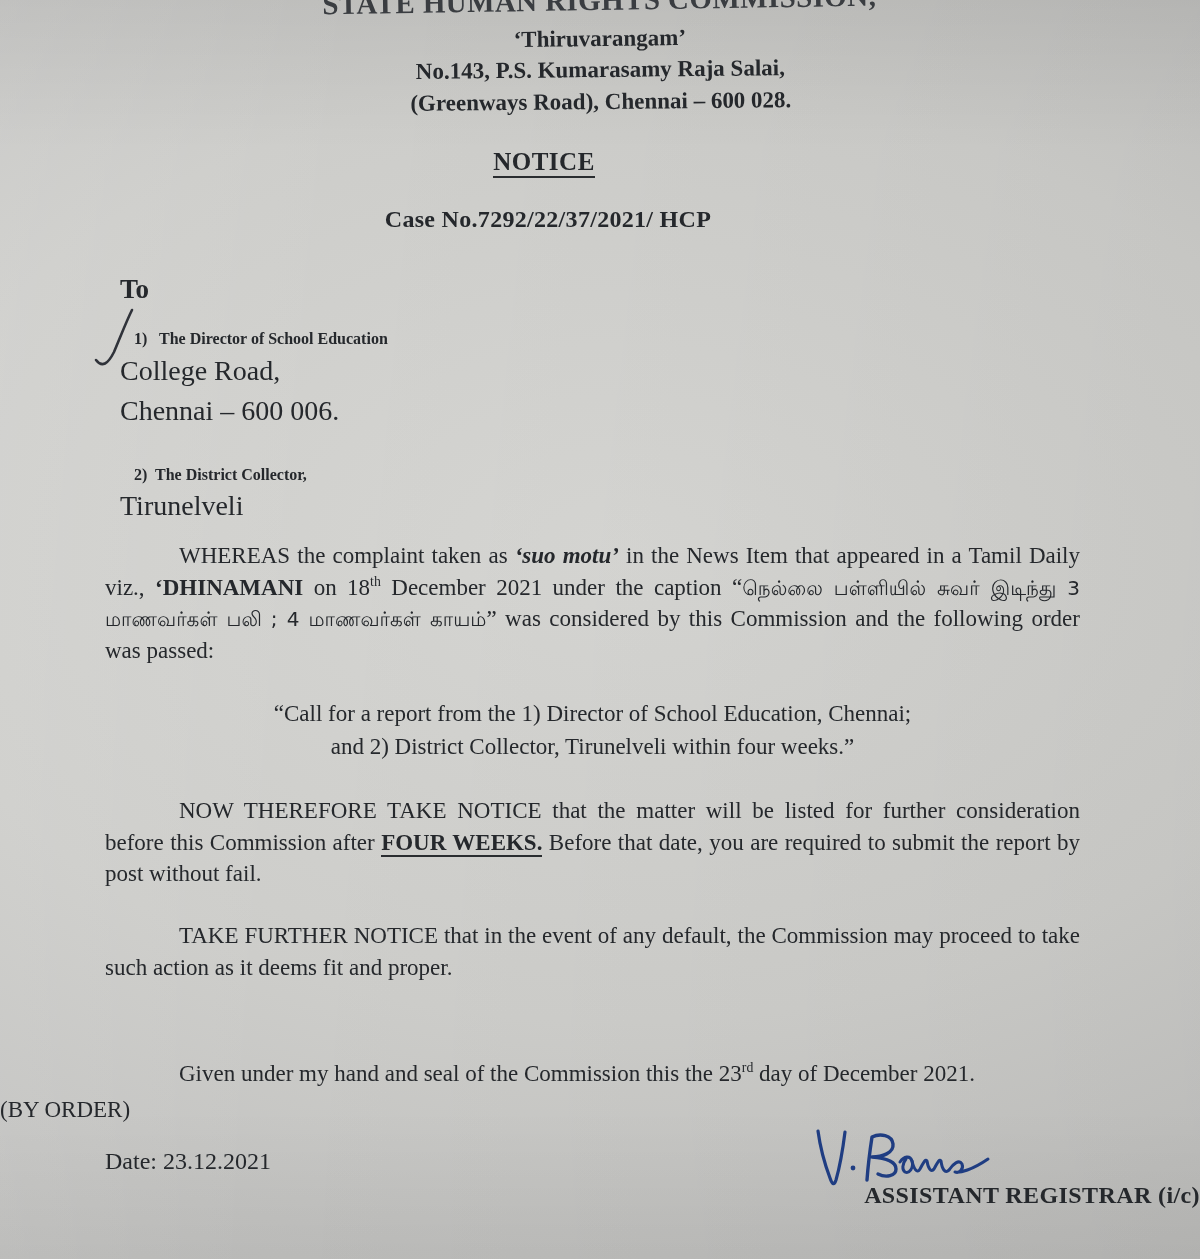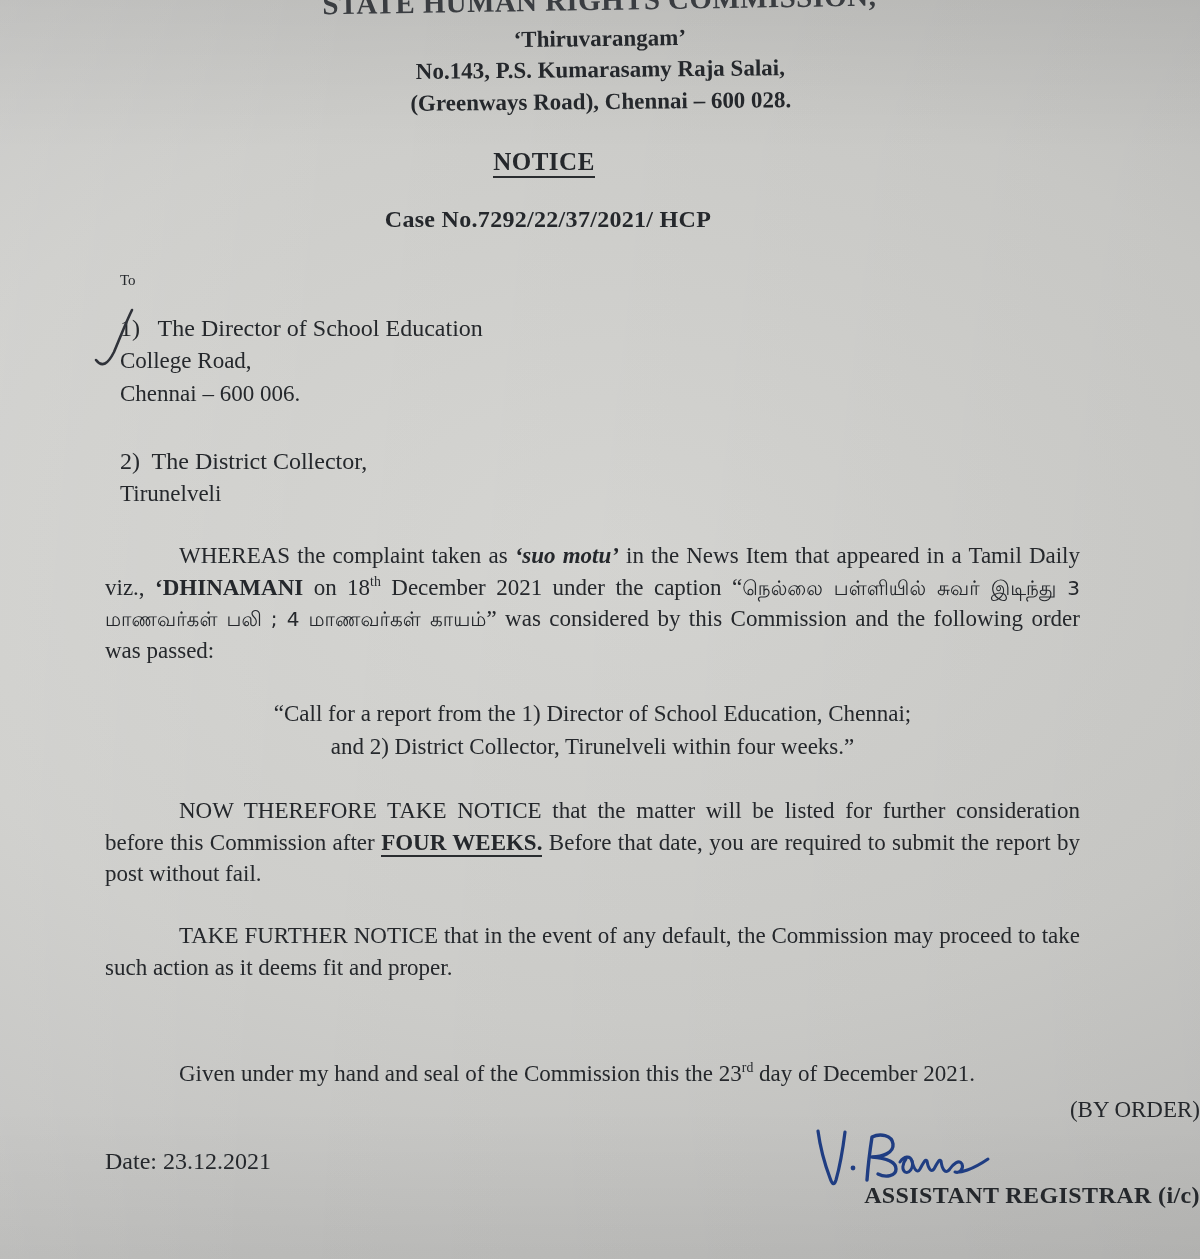--- a/index.html
+++ b/index.html
@@ -101,24 +101,24 @@
   }
 
   
   #to-block {
     top: 270px;
     left: 120px;
     width: 700px;
     font-size: 23px;
     line-height: 1.42;
   }
-  #to-label { font-weight: normal; font-size: 15px; }
+  #to-label { font-weight: bold; font-size: 27px; }
   .addressee { margin-top: 20px; }
-  .addressee-title { font-weight: normal; font-size: 24px; }
-  .addressee-line { font-size: 23px; }
+  .addressee-title { font-weight: bold; font-size: 16px; margin-left: 14px; }
+  .addressee-line { font-size: 28px; }
   #addressee-2 { margin-top: 33px; }
 
   
   #tick-mark {
     position: absolute;
     left: 92px;
     top: 306px;
     width: 54px;
     height: 66px;
     pointer-events: none;
@@ -156,21 +156,21 @@
   .ul-bold { font-weight: bold; border-bottom: 2px solid #2a2d30; }
 
   #para-further { top: 920px; }
   #para-given { top: 1058px; }
 
   
   #by-order {
     top: 1097px;
     left: 0;
     width: 1200px;
-    text-align: right;
+    text-align: left;
     font-size: 23px;
   }
   #signature-svg {
     position: absolute;
     top: 1128px;
     left: 810px;
     width: 200px;
     height: 62px;
     pointer-events: none;
   }

